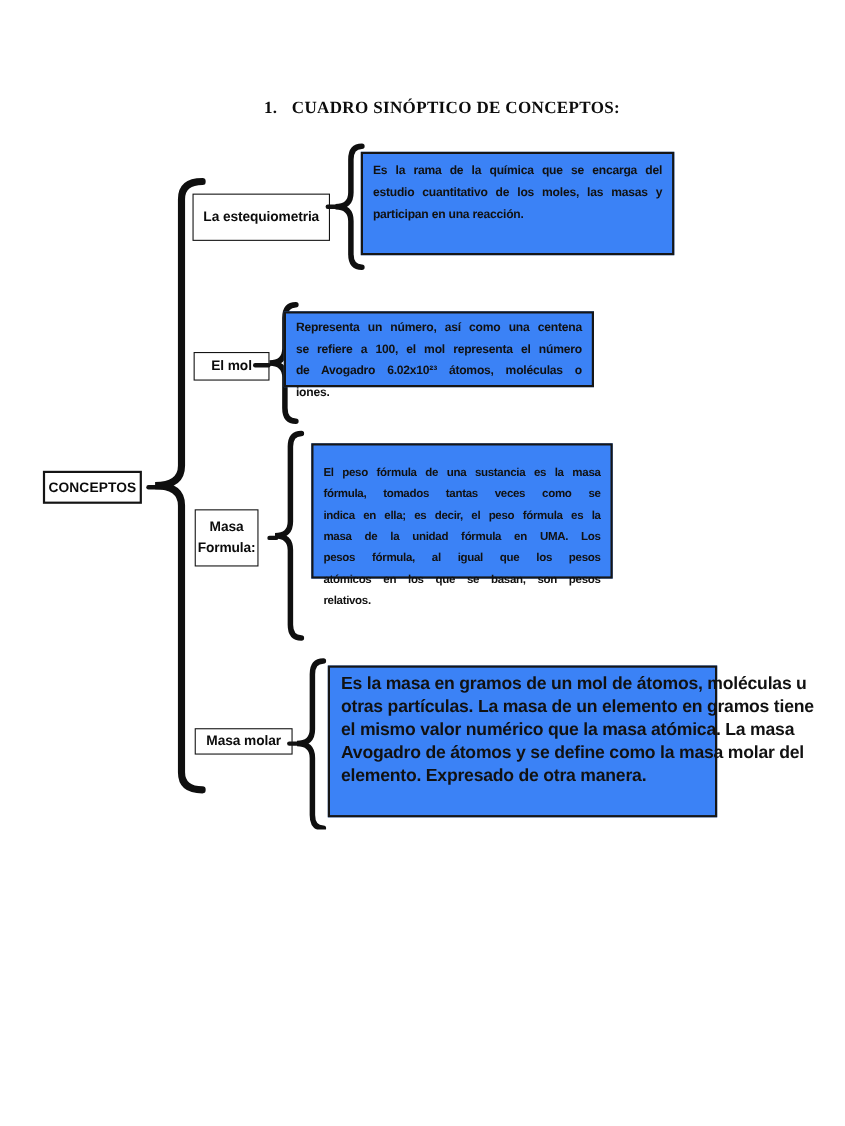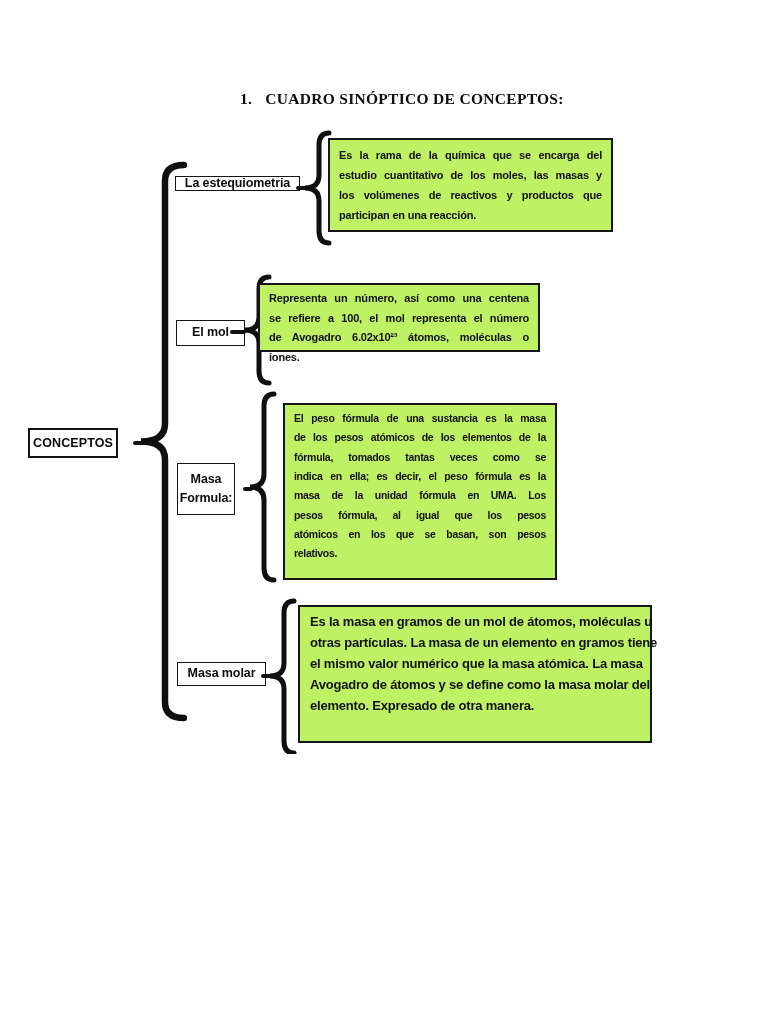--- a/index.html
+++ b/index.html
@@ -25,44 +25,44 @@
     position: absolute;
     border: 1.5px solid #141414;
     background: #fff;
     display: flex; align-items: center; justify-content: center;
     text-align: center;
     font-weight: 700; font-size: 12.5px; letter-spacing: -0.1px;
     line-height: 1.55;
     color: #0c0c0c;
   }
   .rootbox {
-    position: absolute; left: 28px; top: 428px; width: 90px; height: 30px;
+    position: absolute; left: 39px; top: 428px; width: 90px; height: 30px;
     border: 2px solid #141414;
     display: flex; align-items: center; justify-content: center;
     font-weight: 700; font-size: 12.5px; letter-spacing: .1px;
   }
-  .l1 { left:175px; top:176px; width:125px; height:15px; }
+  .l1 { left:175px; top:176px; width:125px; height:43px; }
   .l2 { left:176px; top:320px; width:69px;  height:26px; }
   .l3 { left:177px; top:463px; width:58px;  height:52px; padding:2px 4px; }
   .l4 { left:177px; top:662px; width:89px;  height:24px; }
 
   .descbox {
     position: absolute;
     border: 2px solid #161616;
-    background: #bef264;
+    background: #3b82f6;
     font-weight: 700;
     color: #111;
   }
   .d1 { left:328px; top:138px; width:285px; height:94px;  padding:5px 9px;  font-size:11px;   letter-spacing:-0.2px; }
   .d1 .ln { line-height: 20px; }
   .d2 { left:258px; top:283px; width:282px; height:69px;  padding:4px 9px;  font-size:11px;   letter-spacing:-0.2px; }
   .d2 .ln { line-height: 19.5px; }
-  .d3 { left:283px; top:403px; width:274px; height:177px; padding:4px 9px;  font-size:10.5px; letter-spacing:-0.3px; }
+  .d3 { left:283px; top:403px; width:274px; height:123px; padding:16px 9px;  font-size:10.5px; letter-spacing:-0.3px; }
   .d3 .ln { line-height: 19.35px; }
-  .d4 { left:298px; top:605px; width:354px; height:138px; padding:4px 10px; font-size:13px;   letter-spacing:-0.2px; }
+  .d4 { left:298px; top:605px; width:354px; height:138px; padding:4px 10px; font-size:16px;   letter-spacing:-0.2px; }
   .d4 .ln { line-height: 21px; }
 
   .ln { white-space: nowrap; overflow: visible; }
   .jl { text-align: justify; text-align-last: justify; }
   .ll { text-align: left; }
 
   
   .brace { position: absolute; }
   .bmain { left:137px; top:161px; }
   .b1 { left:302px; top:130px; }
@@ -100,21 +100,20 @@
   <div class="lblbox l1">
     <span>La estequiometria</span>
   </div>
   <div class="conn c1"></div>
   <svg class="brace b1" width="30" height="116" viewBox="0 0 30 116">
     <path d="M 27 3 Q 17 3 17 15 L 17 45 Q 17 58 3 58 Q 17 58 17 71 L 17 101 Q 17 113 27 113" fill="none" stroke="#0f0f0f" stroke-width="5" stroke-linecap="round"></path>
   </svg>
   <div class="descbox d1">
     <div class="ln jl">Es la rama de la química que se encarga del</div>
     <div class="ln jl">estudio cuantitativo de los moles, las masas y</div>
-    <div class="ln jl">los volúmenes de reactivos y productos que</div>
     <div class="ln ll">participan en una reacción.</div>
   </div>
 
   <div class="lblbox l2">
     <span>El mol</span>
   </div>
   <div class="conn c2"></div>
   <svg class="brace b2" width="30" height="112" viewBox="0 0 30 112">
     <path d="M 27 3 Q 17 3 17 15 L 17 43 Q 17 56 3 56 Q 17 56 17 69 L 17 97 Q 17 109 27 109" fill="none" stroke="#0f0f0f" stroke-width="5" stroke-linecap="round"></path>
   </svg>
@@ -127,21 +126,20 @@
 
   <div class="lblbox l3">
     <span>Masa Formula:</span>
   </div>
   <div class="conn c3"></div>
   <svg class="brace b3" width="30" height="192" viewBox="0 0 30 192">
     <path d="M 27 3 Q 17 3 17 15 L 17 83 Q 17 96 3 96 Q 17 96 17 109 L 17 177 Q 17 189 27 189" fill="none" stroke="#0f0f0f" stroke-width="5" stroke-linecap="round"></path>
   </svg>
   <div class="descbox d3">
     <div class="ln jl">El peso fórmula de una sustancia es la masa</div>
-    <div class="ln jl">de los pesos atómicos de los elementos de la</div>
     <div class="ln jl">fórmula, tomados tantas veces como se</div>
     <div class="ln jl">indica en ella; es decir, el peso fórmula es la</div>
     <div class="ln jl">masa de la unidad fórmula en UMA. Los</div>
     <div class="ln jl">pesos fórmula, al igual que los pesos</div>
     <div class="ln jl">atómicos en los que se basan, son pesos</div>
     <div class="ln ll">relativos.</div>
   </div>
 
   <div class="lblbox l4">
     <span>Masa molar</span>

